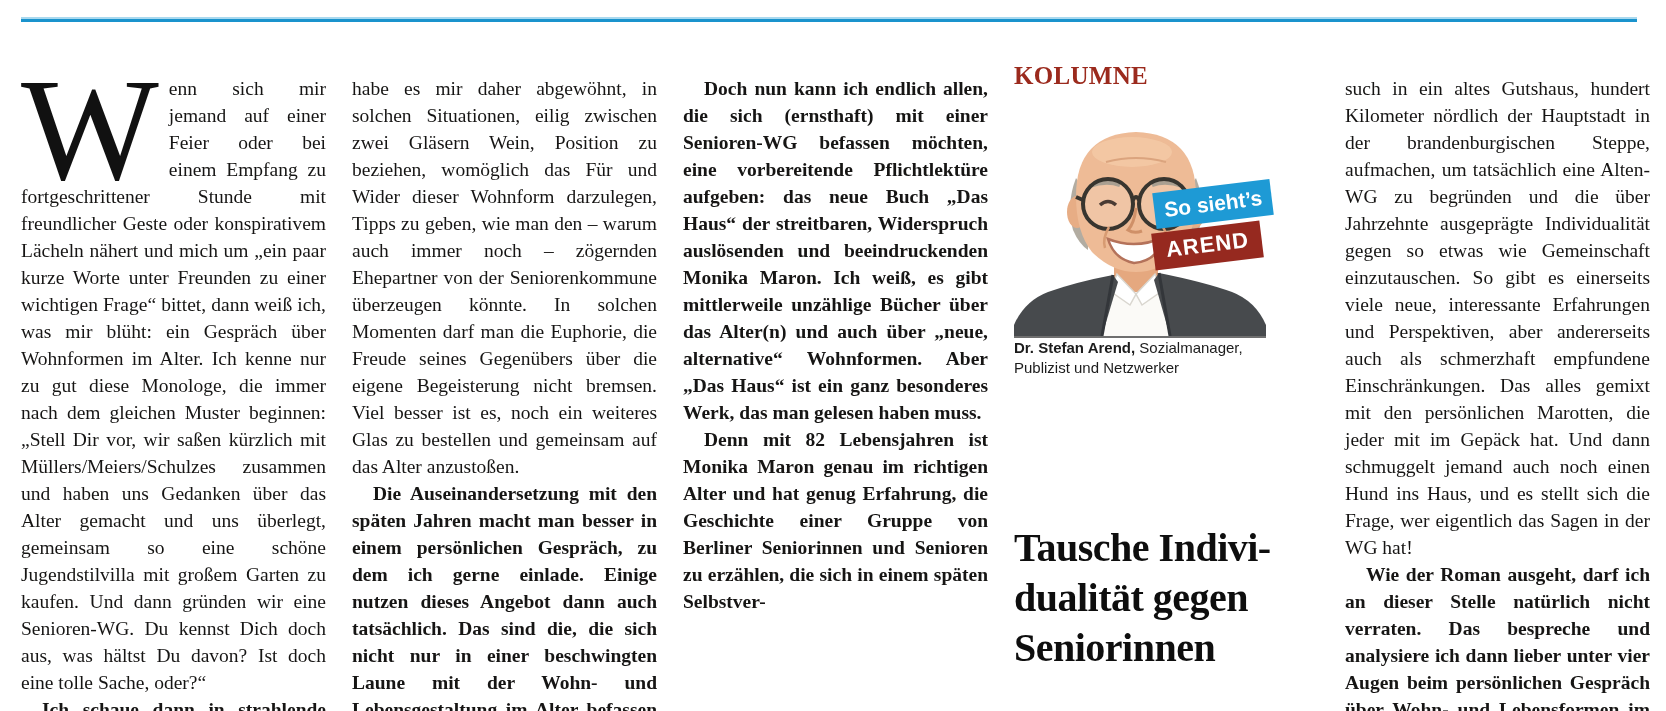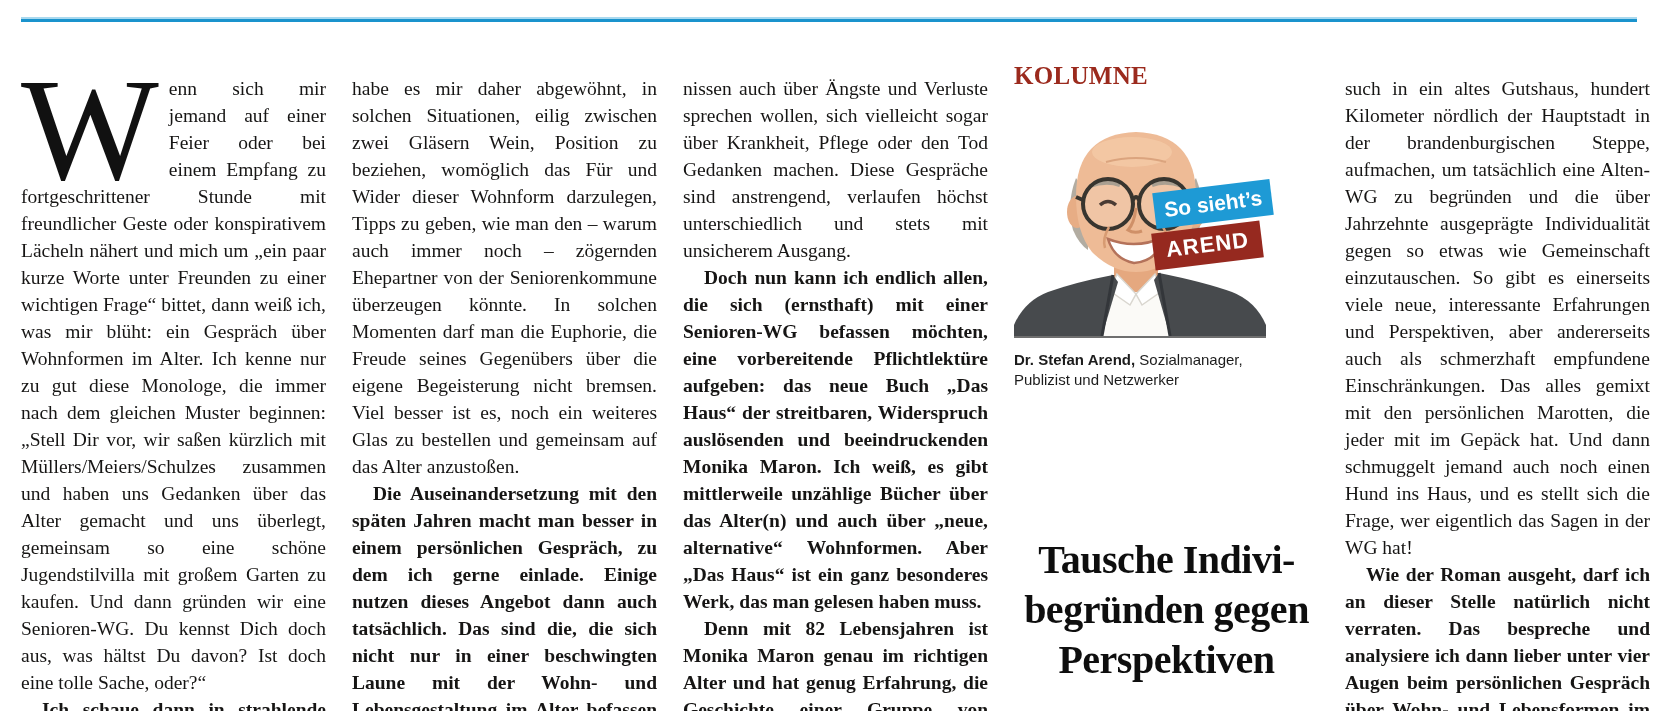--- a/index.html
+++ b/index.html
@@ -46,30 +46,29 @@
   }
   .badge-blue {
     top:86px; right:-6px; background:#1e9ad5; font-size:21px; line-height:1;
     padding:7px 10px 8px; transform:rotate(-7deg); z-index:2;
   }
   .badge-red {
     top:127px; right:4px; background:#96291f; font-size:22px; line-height:1;
     letter-spacing:1px; padding:7px 13px 8px; transform:rotate(-7deg); z-index:1;
   }
   .caption {
-    margin-top:12px; width:252px;
+    width:252px;
     font-family:"Liberation Sans","DejaVu Sans",sans-serif;
     font-size:15px; line-height:20px; color:#1c1c1c;
   }
   .cap-name { font-weight:700; }
   .headline {
     margin:145px 0 0; font-family:"Liberation Serif","DejaVu Serif",serif;
     font-weight:700; font-size:40px; line-height:50px; letter-spacing:-.5px;
     color:#0e0e0e;
-    text-align:center;
   }
 </style>
 </head>
 <body>
 
 <div class="page">
   <div class="top-rule"></div>
 
   <div class="content">
 
@@ -77,21 +76,20 @@
       <p class="para"><span class="dropcap">W</span><span>enn sich mir jemand auf einer Feier oder bei einem Empfang zu fortgeschrittener Stunde mit freundlicher Geste oder konspirativem Lächeln nähert und mich um „ein paar kurze Worte unter Freunden zu einer wichtigen Frage“ bittet, dann weiß ich, was mir blüht: ein Gespräch über Wohnformen im Alter. Ich kenne nur zu gut diese Monologe, die immer nach dem gleichen Muster beginnen: „Stell Dir vor, wir saßen kürzlich mit Müllers/Meiers/Schulzes zusammen und haben uns Gedanken über das Alter gemacht und uns überlegt, gemeinsam so eine schöne Jugendstilvilla mit großem Garten zu kaufen. Und dann gründen wir eine Senioren-WG. Du kennst Dich doch aus, was hältst Du davon? Ist doch eine tolle Sache, oder?“</span></p>
       <p class="para indent">Ich schaue dann in strahlende Gesichter und erahne das Kopfkino eines perfekten, glücklichen Alters. Ich</p>
     </div>
 
     <div class="col text">
       <p class="para">habe es mir daher abgewöhnt, in solchen Situationen, eilig zwischen zwei Gläsern Wein, Position zu beziehen, womöglich das Für und Wider dieser Wohnform darzulegen, Tipps zu geben, wie man den – warum auch immer noch – zögernden Ehepartner von der Seniorenkommune überzeugen könnte. In solchen Momenten darf man die Euphorie, die Freude seines Gegenübers über die eigene Begeisterung nicht bremsen. Viel besser ist es, noch ein weiteres Glas zu bestellen und gemeinsam auf das Alter anzustoßen.</p>
       <p class="para indent">Die Auseinandersetzung mit den späten Jahren macht man besser in einem persönlichen Gespräch, zu dem ich gerne einlade. Einige nutzen dieses Angebot dann auch tatsächlich. Das sind die, die sich nicht nur in einer beschwingten Laune mit der Wohn- und Lebensgestaltung im Alter befassen wollen. Die, die neben all ihren Sehnsüchten, Wünschen und Bedürf-</p>
     </div>
 
     <div class="col text">
-      <p class="para">nissen auch über Ängste und Verluste sprechen wollen, sich vielleicht sogar über Krankheit, Pflege oder den Tod Gedanken machen. Diese Gespräche sind anstrengend, verlaufen höchst unterschiedlich und stets mit unsicherem Ausgang.</p>
       <p class="para indent">Doch nun kann ich endlich allen, die sich (ernsthaft) mit einer Senioren-WG befassen möchten, eine vorbereitende Pflichtlektüre aufgeben: das neue Buch „Das Haus“ der streitbaren, Widerspruch auslösenden und beeindruckenden Monika Maron. Ich weiß, es gibt mittlerweile unzählige Bücher über das Alter(n) und auch über „neue, alternative“ Wohnformen. Aber „Das Haus“ ist ein ganz besonderes Werk, das man gelesen haben muss.</p>
       <p class="para indent">Denn mit 82 Lebensjahren ist Monika Maron genau im richtigen Alter und hat genug Erfahrung, die Geschichte einer Gruppe von Berliner Seniorinnen und Senioren zu erzählen, die sich in einem späten Selbstver-</p>
     </div>
 
     <div class="col kolumne">
       <div class="kolumne-label">KOLUMNE</div>
 
       <div class="photo">
         <svg viewBox="0 0 252 236" width="252" height="236" xmlns="http://www.w3.org/2000/svg">
 
@@ -139,22 +137,22 @@
         <div class="badge badge-blue">So sieht’s</div>
         <div class="badge badge-red">AREND</div>
       </div>
 
       <div class="caption">
         <span class="cap-name">Dr. Stefan Arend,</span><span class="cap-rest"> Sozialmanager, Publizist und Netzwerker</span>
       </div>
 
       <h1 class="headline">
         <span>Tausche Indivi-</span><br>
-        <span>begründen gegen</span><br>
-        <span>Perspektiven</span>
+        <span>dualität gegen</span><br>
+        <span>Seniorinnen</span>
       </h1>
     </div>
 
     <div class="col text">
       <p class="para">such in ein altes Gutshaus, hundert Kilometer nördlich der Hauptstadt in der brandenburgischen Steppe, aufmachen, um tatsächlich eine Alten-WG zu begründen und die über Jahrzehnte ausgeprägte Individualität gegen so etwas wie Gemeinschaft einzutauschen. So gibt es einerseits viele neue, interessante Erfahrungen und Perspektiven, aber andererseits auch als schmerzhaft empfundene Einschränkungen. Das alles gemixt mit den persönlichen Marotten, die jeder mit im Gepäck hat. Und dann schmuggelt jemand auch noch einen Hund ins Haus, und es stellt sich die Frage, wer eigentlich das Sagen in der WG hat!</p>
       <p class="para indent">Wie der Roman ausgeht, darf ich an dieser Stelle natürlich nicht verraten. Das bespreche und analysiere ich dann lieber unter vier Augen beim persönlichen Gespräch über Wohn- und Lebensformen im Alter. Ich freue mich darauf.</p>
     </div>
 
   </div>
 </div>

